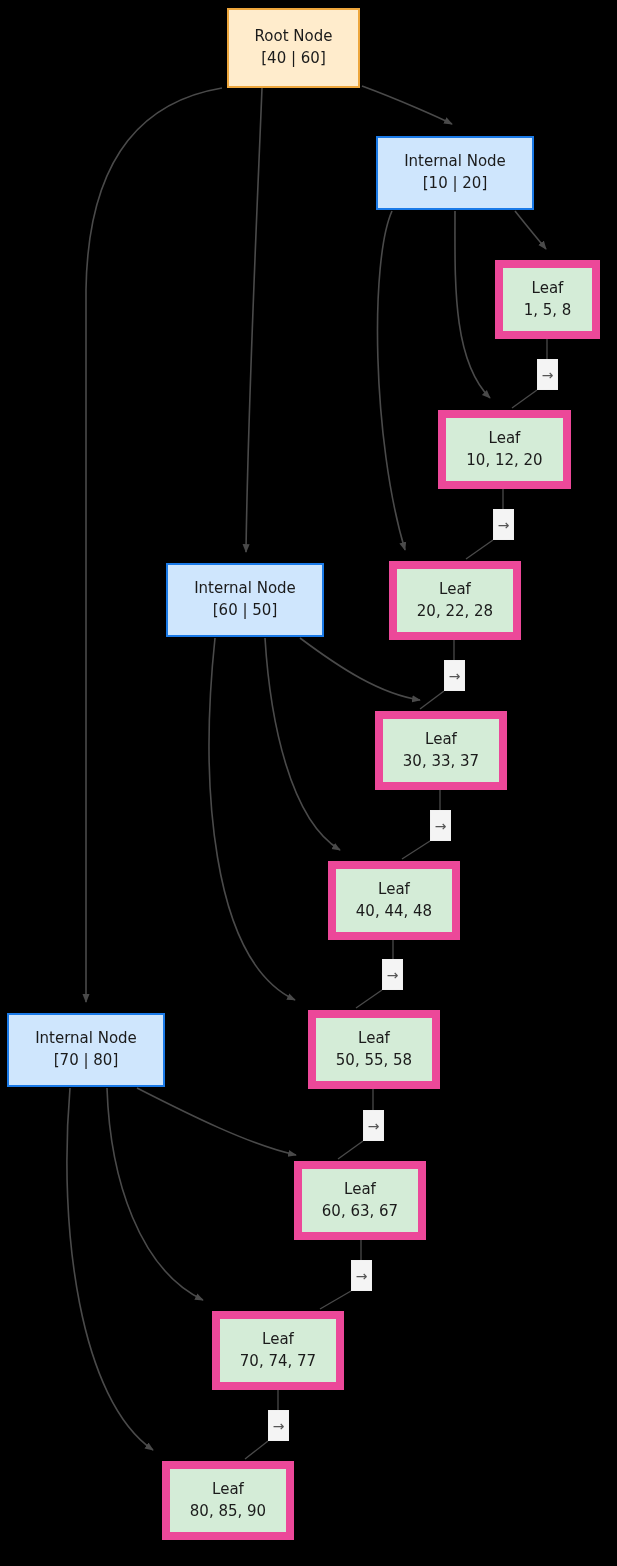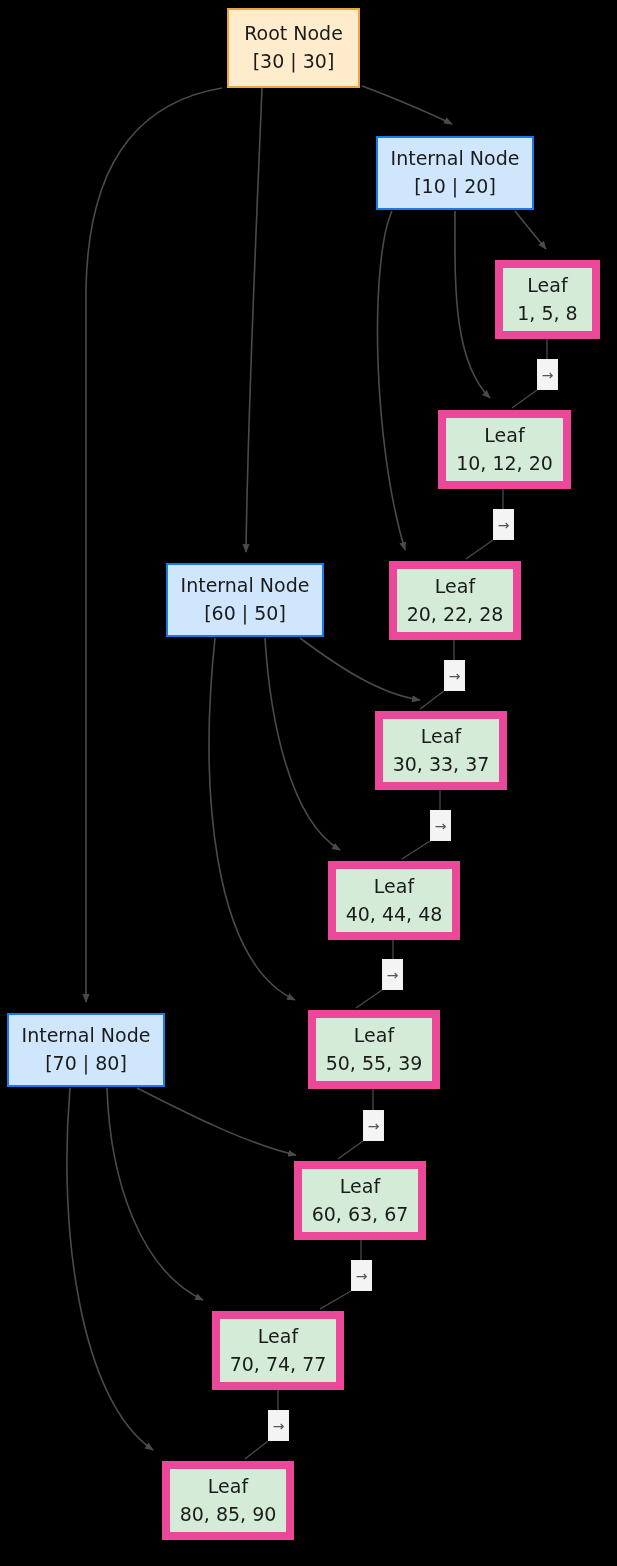--- a/index.html
+++ b/index.html
@@ -29,21 +29,21 @@
   .node {
     position: absolute;
     box-sizing: border-box;
     display: flex;
     flex-direction: column;
     align-items: center;
     justify-content: center;
     line-height: 1.45;
     text-align: center;
     color: #1b1b1b;
-    font-size: 19px;
+    font-size: 15px;
     z-index: 3;
   }
   .node .line1 { display: block; }
   .node .line2 { display: block; }
   .node-root {
     background: #ffeccc;
     border: 2px solid #eda63c;
   }
   .node-internal {
     background: #cfe6fd;
@@ -106,21 +106,21 @@
         <path d="M 361,1240 L 361,1260" stroke-width="1.3"></path>
         <path d="M 351,1291 L 320,1309" stroke-width="1.3"></path>
         <path d="M 278,1390 L 278,1410" stroke-width="1.3"></path>
         <path d="M 268,1441 L 245,1459" stroke-width="1.3"></path>
       </g>
   </svg>
 
   <div id="node-layer">
       <div class="node node-root" style="left: 227px; top: 8px; width: 133px; height: 80px;">
         <span class="line1">Root Node</span>
-        <span class="line2">[30 | 30]</span>
+        <span class="line2">[40 | 60]</span>
       </div>
       <div class="node node-internal" style="left: 376px; top: 136px; width: 158px; height: 74px;">
         <span class="line1">Internal Node</span>
         <span class="line2">[10 | 20]</span>
       </div>
       <div class="node node-internal" style="left: 166px; top: 563px; width: 158px; height: 74px;">
         <span class="line1">Internal Node</span>
         <span class="line2">[60 | 50]</span>
       </div>
       <div class="node node-internal" style="left: 7px; top: 1013px; width: 158px; height: 74px;">
@@ -142,21 +142,21 @@
       <div class="node node-leaf" style="left: 375px; top: 711px; width: 132px; height: 79px;">
         <span class="line1">Leaf</span>
         <span class="line2">30, 33, 37</span>
       </div>
       <div class="node node-leaf" style="left: 328px; top: 861px; width: 132px; height: 79px;">
         <span class="line1">Leaf</span>
         <span class="line2">40, 44, 48</span>
       </div>
       <div class="node node-leaf" style="left: 308px; top: 1010px; width: 132px; height: 79px;">
         <span class="line1">Leaf</span>
-        <span class="line2">50, 55, 39</span>
+        <span class="line2">50, 55, 58</span>
       </div>
       <div class="node node-leaf" style="left: 294px; top: 1161px; width: 132px; height: 79px;">
         <span class="line1">Leaf</span>
         <span class="line2">60, 63, 67</span>
       </div>
       <div class="node node-leaf" style="left: 212px; top: 1311px; width: 132px; height: 79px;">
         <span class="line1">Leaf</span>
         <span class="line2">70, 74, 77</span>
       </div>
       <div class="node node-leaf" style="left: 162px; top: 1461px; width: 132px; height: 79px;">

